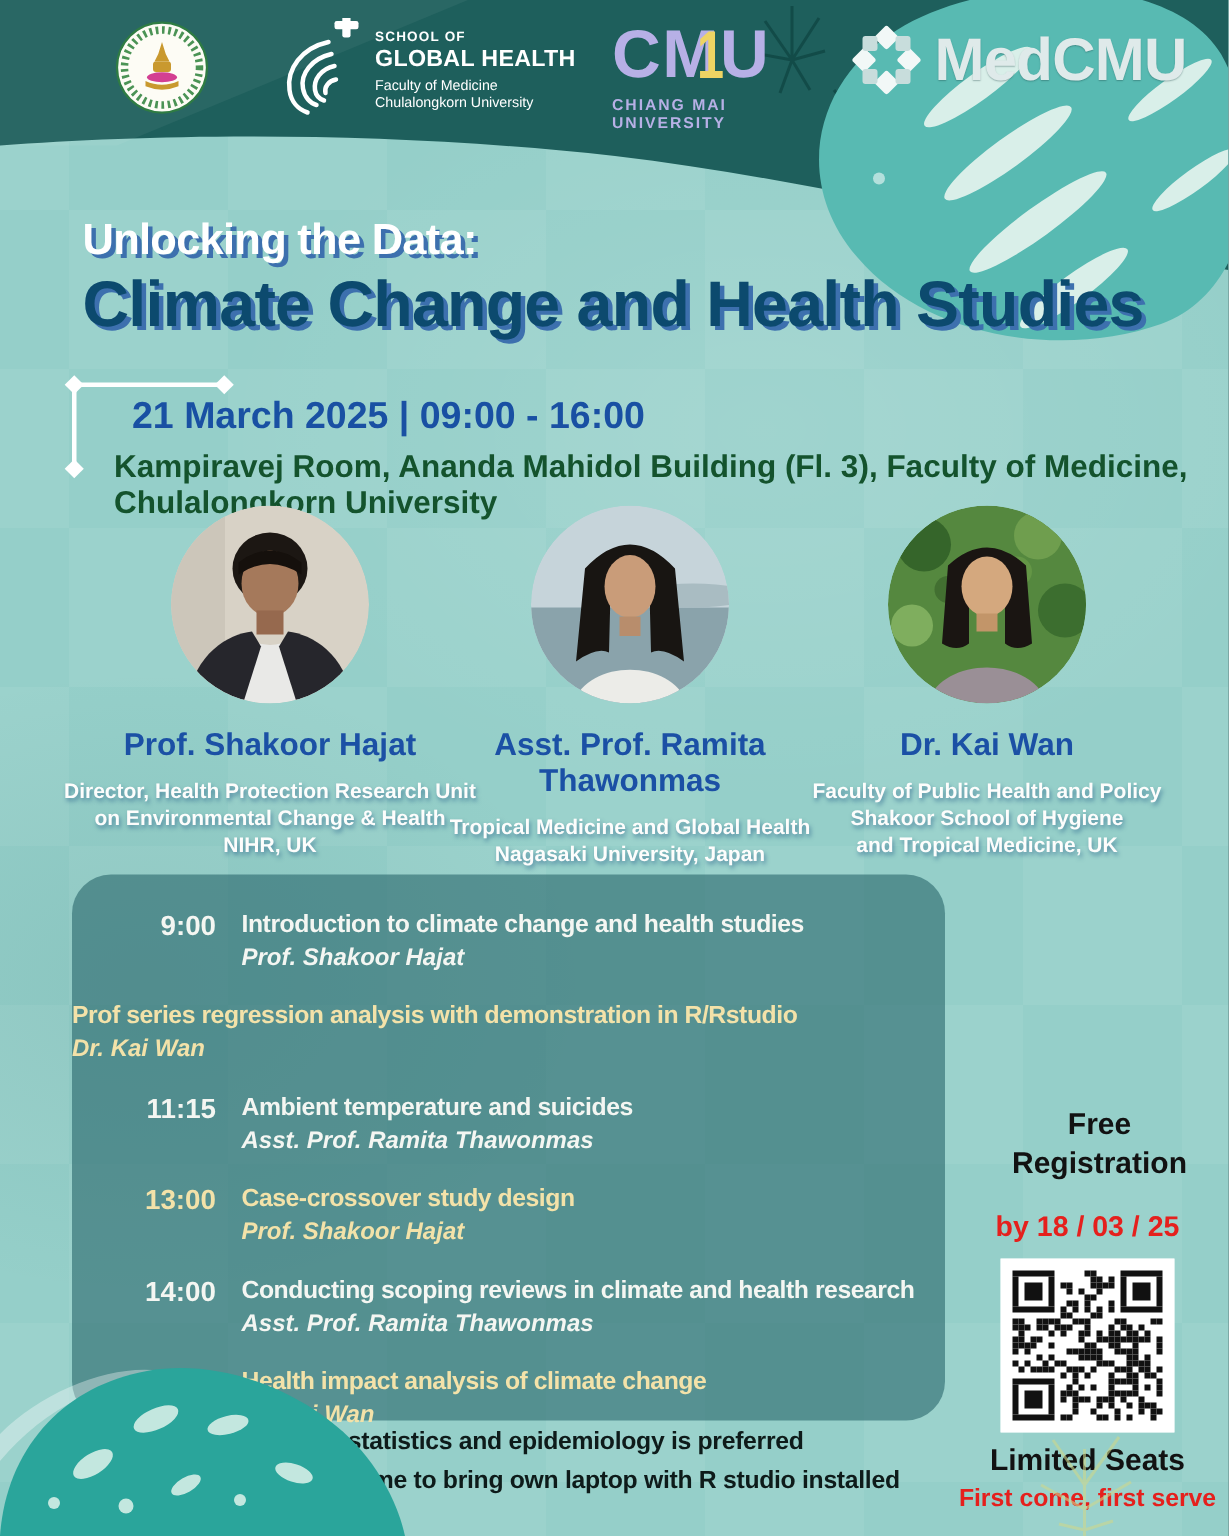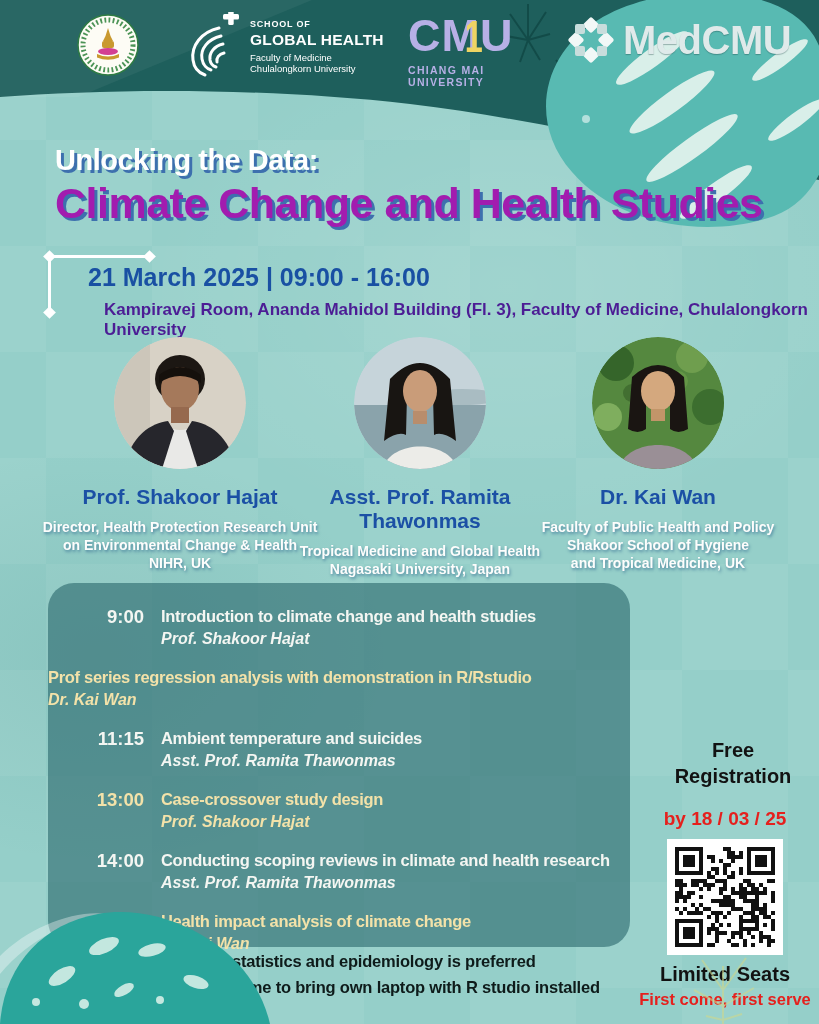--- a/index.html
+++ b/index.html
@@ -34,30 +34,30 @@
   .cmu-one{position:absolute; left:53px; top:1px; color:#eed463; font-size:45px; font-weight:bold; transform:scaleX(0.72);}
   .cmu-sub{font-size:10.5px; font-weight:bold; color:#b7b0e6; letter-spacing:1.3px; margin-top:6px;}
   .logo-medcmu{position:absolute; left:567px; top:16px; display:flex; align-items:center;}
   .medcmu-text{font-size:40px; font-weight:bold; color:#dfeaea; letter-spacing:-0.5px; margin-left:8px;
                text-shadow:0 1px 1px rgba(20,60,60,0.35);}
 
   
   .title1{position:absolute; left:55px; top:144px; font-size:29px; font-weight:bold;
           color:#ffffff; letter-spacing:-0.5px; text-shadow:3px 3px 0 #3d70ae;}
   .title2{position:absolute; left:55px; top:179px; font-size:43px; font-weight:bold;
-          color:#a21caf; letter-spacing:-0.5px; text-shadow:3px 3px 0 #3d70ae;}
+          color:#0c4a6e; letter-spacing:-0.5px; text-shadow:3px 3px 0 #3d70ae;}
 
   
   .brk{position:absolute; background:#ffffff;}
   .brk-h{left:48px; top:255px; width:102px; height:3px;}
   .brk-v{left:48px; top:255px; width:3px; height:57px;}
   .diamond{position:absolute; width:9px; height:9px; background:#ffffff; transform:rotate(45deg);}
   .d1{left:145px; top:252px;} .d2{left:45px; top:252px;} .d3{left:45px; top:308px;}
   .date-line{position:absolute; left:88px; top:263px; font-size:25px; font-weight:bold; color:#1950a3;}
-  .loc-line{position:absolute; left:104px; top:300px; font-size:17px; font-weight:bold; color:#4c1d95;}
+  .loc-line{position:absolute; left:76px; top:300px; font-size:21px; font-weight:bold; color:#14532d;}
 
   
   .spk{position:absolute; width:300px; text-align:center;}
   .spk1{left:30px; top:337px;} .spk2{left:270px; top:337px;} .spk3{left:508px; top:337px;}
   .avatar{width:132px; height:132px; margin:0 auto; border-radius:50%; overflow:hidden; display:block;}
   .spk-name{margin-top:16px; font-size:21px; font-weight:bold; color:#1b50a5;}
   .spk-aff{margin-top:9px; font-size:14px; font-weight:bold; color:#fdfdfc; line-height:18px;
            text-shadow:1px 2px 3px rgba(25,80,130,0.55);}
 
   

